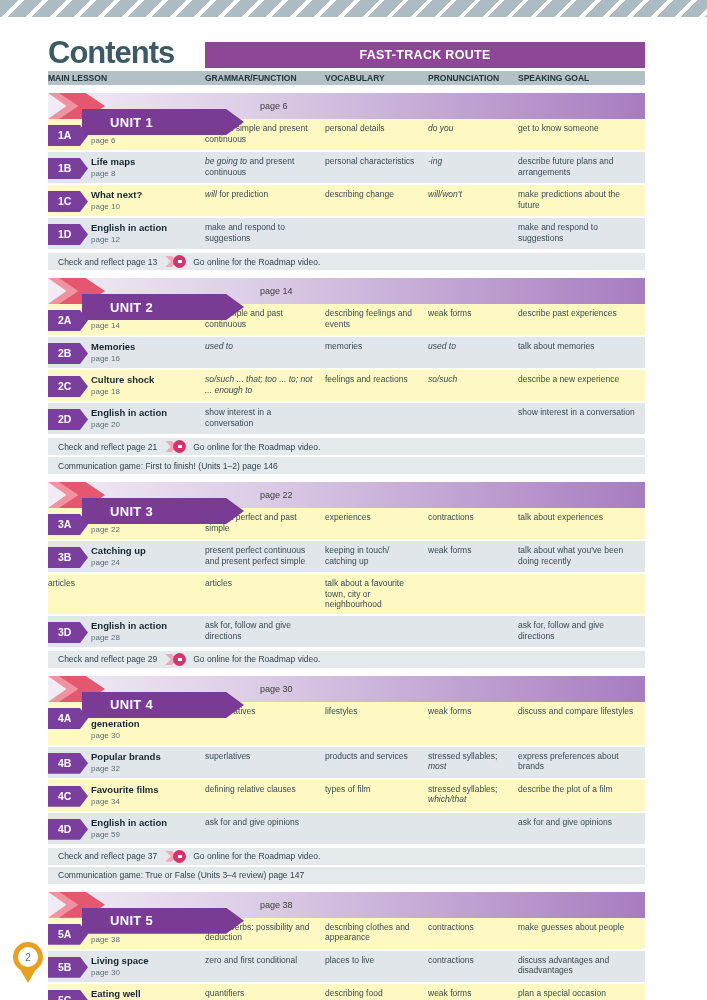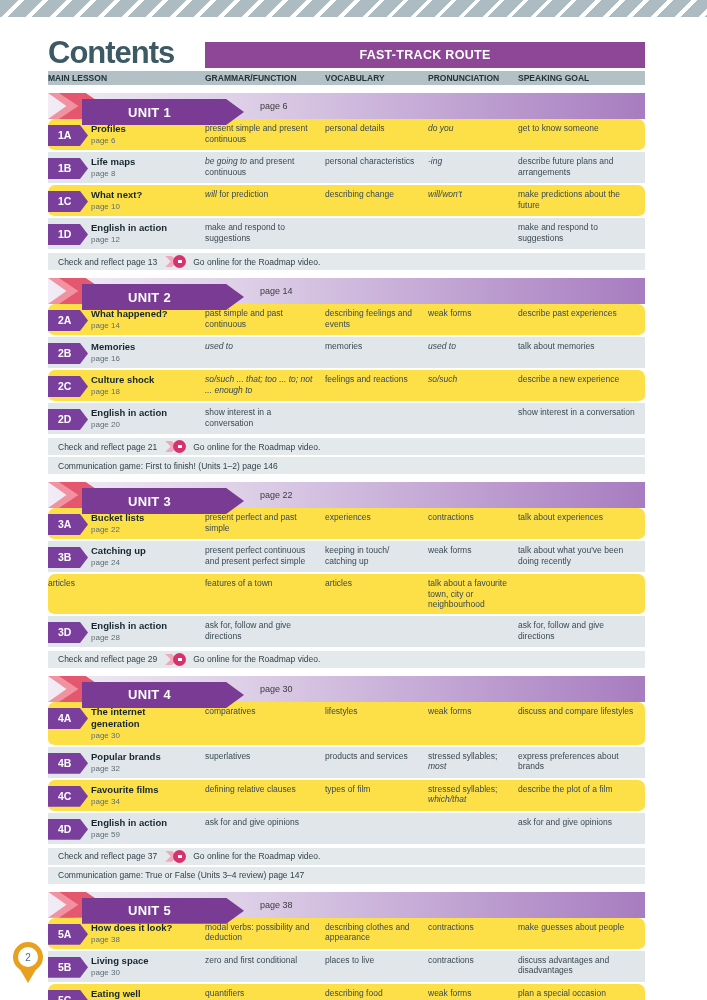--- a/index.html
+++ b/index.html
@@ -35,33 +35,33 @@
   
   .unit-banner {
     position:relative; height:26px; margin-top:8px;
     background:linear-gradient(90deg,#f1ecf5 0%,#dccde6 35%,#a77cc0 100%);
   }
   .chev { position:absolute; top:0; height:26px;
     clip-path:polygon(0 0,58% 0,100% 50%,58% 100%,0 100%,42% 50%); }
   .chev-light { left:0; width:44px; background:#f0929f; }
   .chev-dark  { left:11px; width:46px; background:#e4576e; }
   .unit-ribbon {
-    position:absolute; left:34px; top:6px; height:26px; width:162px;
+    position:absolute; left:34px; top:16px; height:26px; width:162px;
     background:#7a3b94; clip-path:polygon(0 0,89% 0,100% 50%,89% 100%,0 100%);
-    display:flex; align-items:center; padding-left:46px;
+    display:flex; align-items:center; padding-left:28px;
     color:#ffffff; font-size:13px; font-weight:bold; letter-spacing:.3px;
   }
   .unit-page {
     position:absolute; left:212px; top:50%; transform:translateY(-50%);
     font-size:9px; color:#3c3c3c;
   }
   
   .lesson-row { min-height:26px; border-bottom:2px solid #ffffff; font-size:8.5px;
     line-height:1.25; color:#3a4a52; }
-  .lesson-row.even { background:#fde047;border-radius:7px; }
+  .lesson-row.even { background:#fef9c3; }
   .lesson-row.odd  { background:#e0e6ea; }
   .lesson-row > div { padding:4px 10px 4px 0; }
   .cell-main { display:flex; padding-left:0 !important; }
   .lesson-badge {
     flex:0 0 40px; height:21px; margin-top:2px; background:#7a3f9d;
     clip-path:polygon(0 0,80% 0,100% 50%,80% 100%,0 100%);
     color:#ffffff; font-weight:bold; font-size:10.5px;
     display:flex; align-items:center; padding-left:10px;
   }
   .lesson-titleblock { padding-left:3px; }
@@ -270,21 +270,20 @@
             <div class="lesson-pg">page 24</div>
           </span>
         </div>
         <div>present perfect continuous and present perfect simple</div>
         <div>keeping in touch/ catching up</div>
         <div>weak forms</div>
         <div>talk about what you've been doing recently</div>
       </div>
       <div class="grid5 lesson-row even">
         <div>articles</div>
-        <div>features of a town</div>
         <div>articles</div>
         <div>talk about a favourite town, city or neighbourhood</div>
       </div>
       <div class="grid5 lesson-row odd">
         <div class="cell-main">
           <span class="lesson-badge">3D</span>
           <span class="lesson-titleblock">
             <div class="lesson-title">English in action</div>
             <div class="lesson-pg">page 28</div>
           </span>

